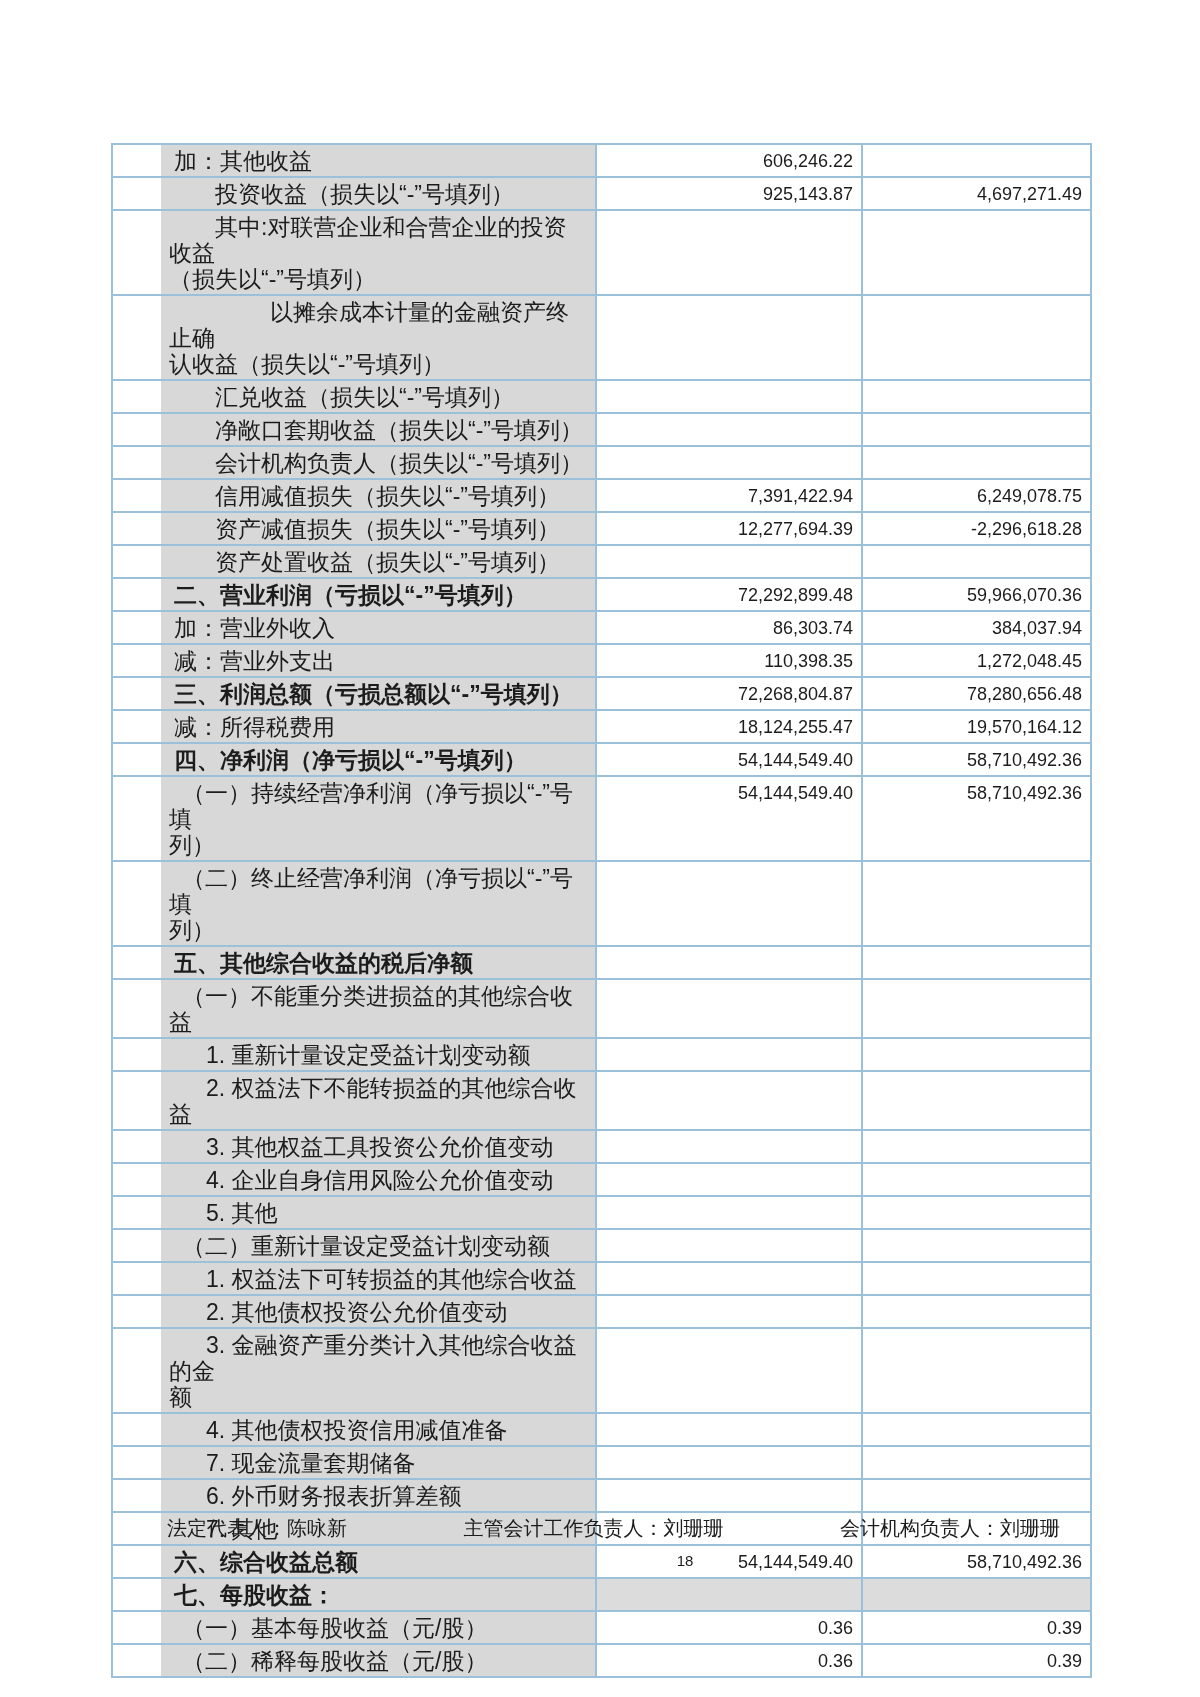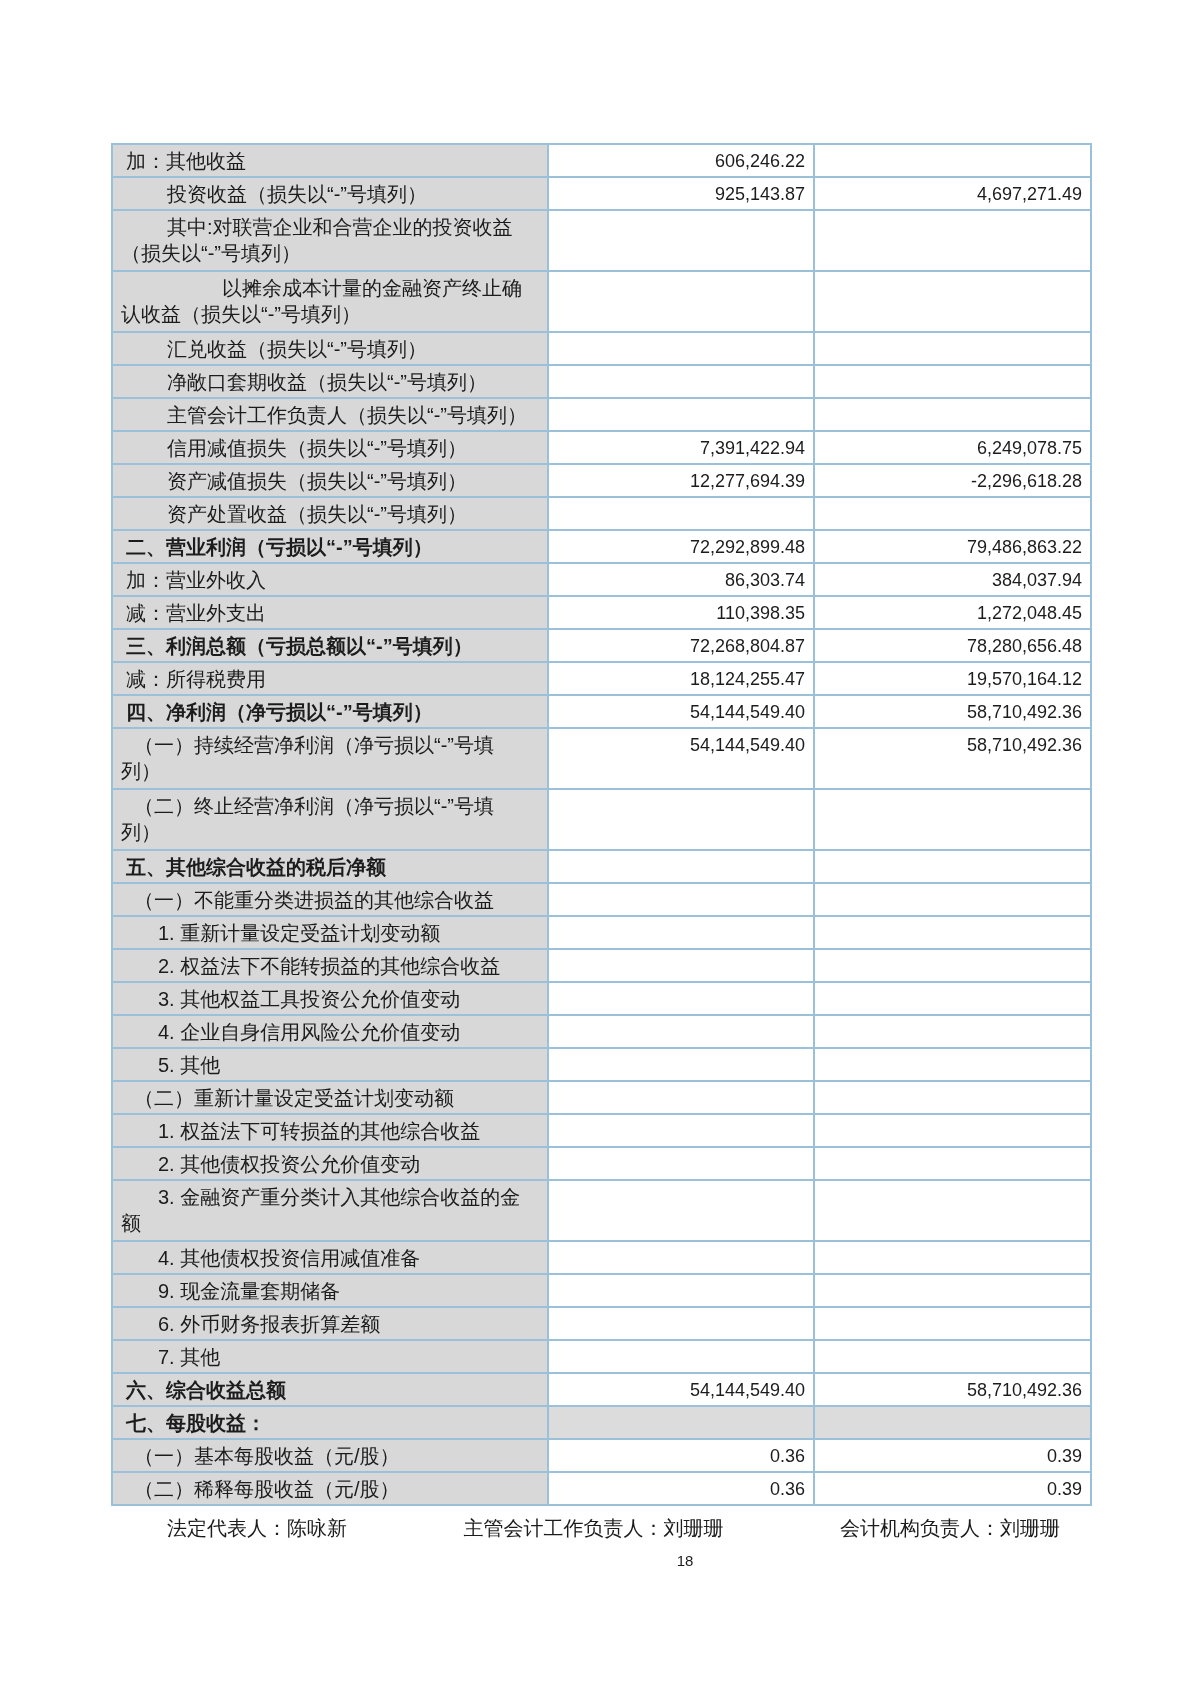--- a/index.html
+++ b/index.html
@@ -26,22 +26,22 @@
     background:var(--paper);
   }
   .row{display:flex;border-bottom:2px solid var(--border-blue);min-height:31px;}
   .row:last-child{border-bottom:none;border-radius:9px;}
   .row.double{min-height:59px;}
   .cell{box-sizing:border-box;line-height:26px;padding-top:3px;padding-bottom:2px;}
   .cell.label{
     width:436px;flex:0 0 436px;
     background:var(--label-bg);
     border-right:2px solid var(--border-blue);
-    font-size:20px;
-    padding-left:8px;padding-right:6px;
+    font-size:23px;
+    padding-left:8px;padding-right:6px;margin-left:48px;
   }
   .cell.val{
     font-size:18px;text-align:right;
     padding-right:8px;padding-left:4px;
     background:var(--paper);
   }
   .cell.v1{width:266px;flex:0 0 266px;border-right:2px solid var(--border-blue);}
   .cell.v2{flex:1 1 auto;}
   .row.fill .cell.val{background:var(--fill-val-bg);}
   .bold{font-weight:bold;}
@@ -92,21 +92,21 @@
         <div class="cell label ind-c">汇兑收益（损失以“-”号填列）</div>
         <div class="cell val v1"></div>
         <div class="cell val v2"></div>
       </div>
       <div class="row">
         <div class="cell label ind-c">净敞口套期收益（损失以“-”号填列）</div>
         <div class="cell val v1"></div>
         <div class="cell val v2"></div>
       </div>
       <div class="row">
-        <div class="cell label ind-c">主管会计工作负责人（损失以“-”号填列）</div>
+        <div class="cell label ind-c">会计机构负责人（损失以“-”号填列）</div>
         <div class="cell val v1"></div>
         <div class="cell val v2"></div>
       </div>
       <div class="row">
         <div class="cell label ind-c">信用减值损失（损失以“-”号填列）</div>
         <div class="cell val v1">7,391,422.94</div>
         <div class="cell val v2">6,249,078.75</div>
       </div>
       <div class="row">
         <div class="cell label ind-c">资产减值损失（损失以“-”号填列）</div>
@@ -114,21 +114,21 @@
         <div class="cell val v2">-2,296,618.28</div>
       </div>
       <div class="row">
         <div class="cell label ind-c">资产处置收益（损失以“-”号填列）</div>
         <div class="cell val v1"></div>
         <div class="cell val v2"></div>
       </div>
       <div class="row">
         <div class="cell label ind-a bold">二、营业利润（亏损以“-”号填列）</div>
         <div class="cell val v1">72,292,899.48</div>
-        <div class="cell val v2">79,486,863.22</div>
+        <div class="cell val v2">59,966,070.36</div>
       </div>
       <div class="row">
         <div class="cell label ind-a">加：营业外收入</div>
         <div class="cell val v1">86,303.74</div>
         <div class="cell val v2">384,037.94</div>
       </div>
       <div class="row">
         <div class="cell label ind-a">减：营业外支出</div>
         <div class="cell val v1">110,398.35</div>
         <div class="cell val v2">1,272,048.45</div>
@@ -212,21 +212,21 @@
         <div class="cell label ind-n">3. 金融资产重分类计入其他综合收益的金<br>额</div>
         <div class="cell val v1"></div>
         <div class="cell val v2"></div>
       </div>
       <div class="row">
         <div class="cell label ind-n">4. 其他债权投资信用减值准备</div>
         <div class="cell val v1"></div>
         <div class="cell val v2"></div>
       </div>
       <div class="row">
-        <div class="cell label ind-n">9. 现金流量套期储备</div>
+        <div class="cell label ind-n">7. 现金流量套期储备</div>
         <div class="cell val v1"></div>
         <div class="cell val v2"></div>
       </div>
       <div class="row">
         <div class="cell label ind-n">6. 外币财务报表折算差额</div>
         <div class="cell val v1"></div>
         <div class="cell val v2"></div>
       </div>
       <div class="row">
         <div class="cell label ind-n">7. 其他</div>

